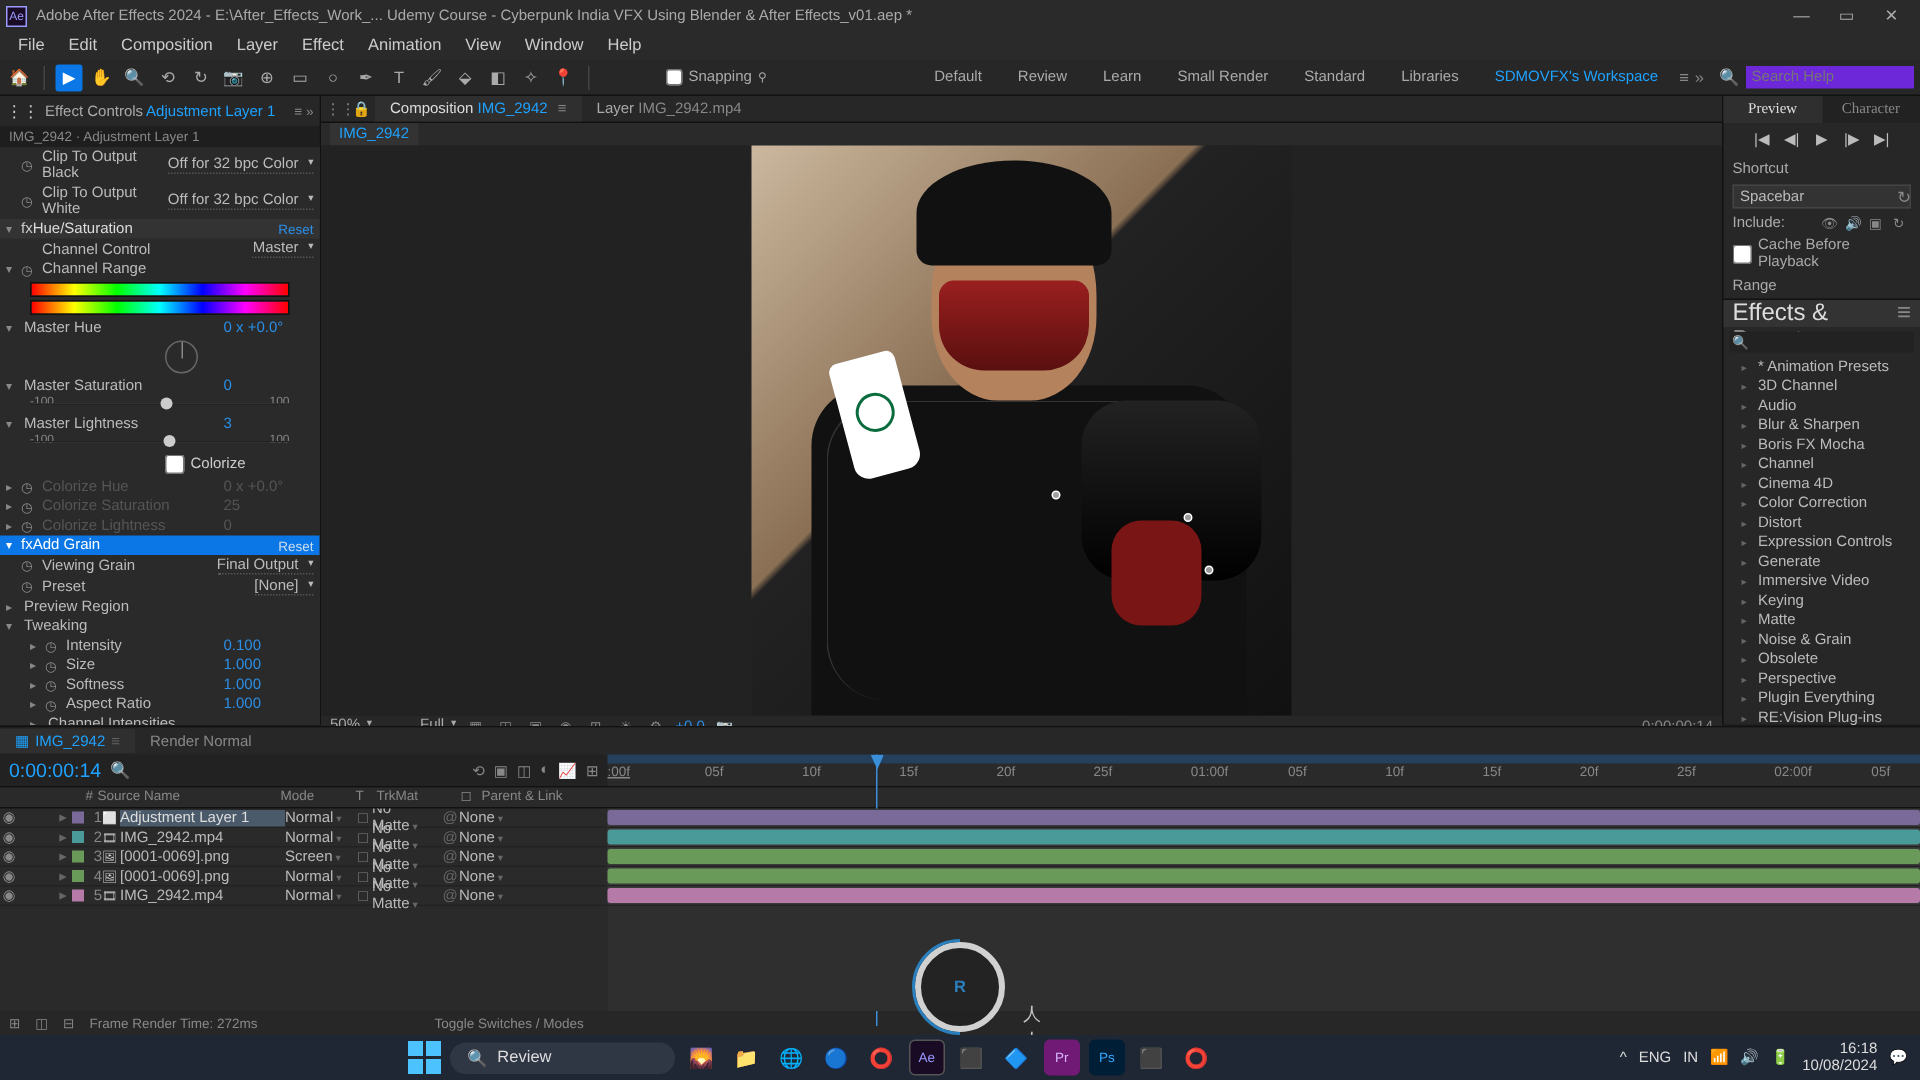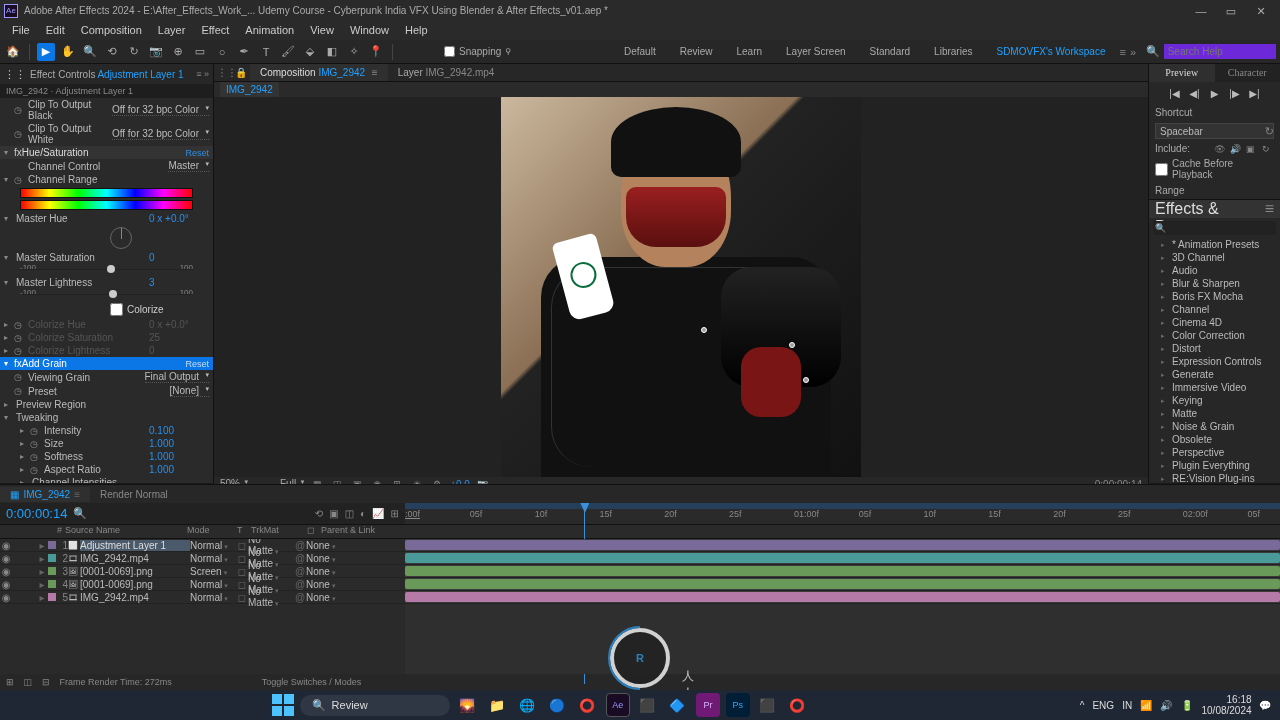--- a/index.html
+++ b/index.html
@@ -144,21 +144,21 @@
 .layer-row .dd-caret:after { content:"▾"; font-size:7px; color:#666; margin-left:2px; }
 .tl-tracks { flex:1; position:relative; background:#2f2f2f; }
 .track { position:absolute; left:0; right:0; height:13px; background:#3a3a3a; border-bottom:1px solid #222; }
 .bar { position:absolute; top:1px; bottom:1px; border-radius:2px; }
 .bar.purple { background:#7a6a9a; }
 .bar.teal { background:#4a9a9a; }
 .bar.green { background:#6a9a5a; }
 .bar.pink { background:#b57aa8; }
 
 .tl-footer { height:16px; background:#272727; display:flex; align-items:center; padding:0 6px; gap:10px; font-size:9px; color:#888; }
-.tl-footer .right { margin-left:80px; }
+.tl-footer .right { margin-left:108px; }
 
 
 .watermark { position:absolute; left:50%; transform:translateX(-50%); bottom:32px; display:flex; align-items:center; gap:10px; color:#fff; opacity:.85; pointer-events:none; }
 .watermark .logo { width:60px; height:60px; border:4px solid #eee; border-radius:50%; display:flex; align-items:center; justify-content:center; background:#222; position:relative; }
 .watermark .logo:before { content:""; position:absolute; inset:-6px; border:2px solid #2a8fd8; border-radius:50%; clip-path:polygon(0 0, 50% 0, 50% 100%, 0 100%); }
 .watermark .txt { font-size:34px; font-weight:800; letter-spacing:2px; text-shadow:0 2px 4px #000; }
 .watermark .sub { position:absolute; left:72px; top:40px; font-size:12px; color:#ddd; letter-spacing:3px; }
 
 
 .taskbar { position:absolute; left:0; right:0; bottom:0; height:30px; background:#202734; display:flex; align-items:center; padding:0 8px; gap:6px; }
@@ -220,21 +220,21 @@
   <div style="width:40px"></div>
   <div class="check">
       <input type="checkbox" style="">
       <span>Snapping</span> 
       <span style="font-size:8px">⚲</span>
     </div>
   <div class="spacer"></div>
   <div class="ws-item">Default</div>
   <div class="ws-item">Review</div>
   <div class="ws-item">Learn</div>
-  <div class="ws-item">Layer Screen</div>
+  <div class="ws-item">Small Render</div>
   <div class="ws-item">Standard</div>
   <div class="ws-item">Libraries</div>
   <div class="ws-item active">SDMOVFX's Workspace</div>
   <span style="color:#888">≡</span>
   <span style="color:#888">»</span>
   <div class="search-help">
     <span>🔍</span>
     <input placeholder="Search Help" style="">
   </div>
 </div>

